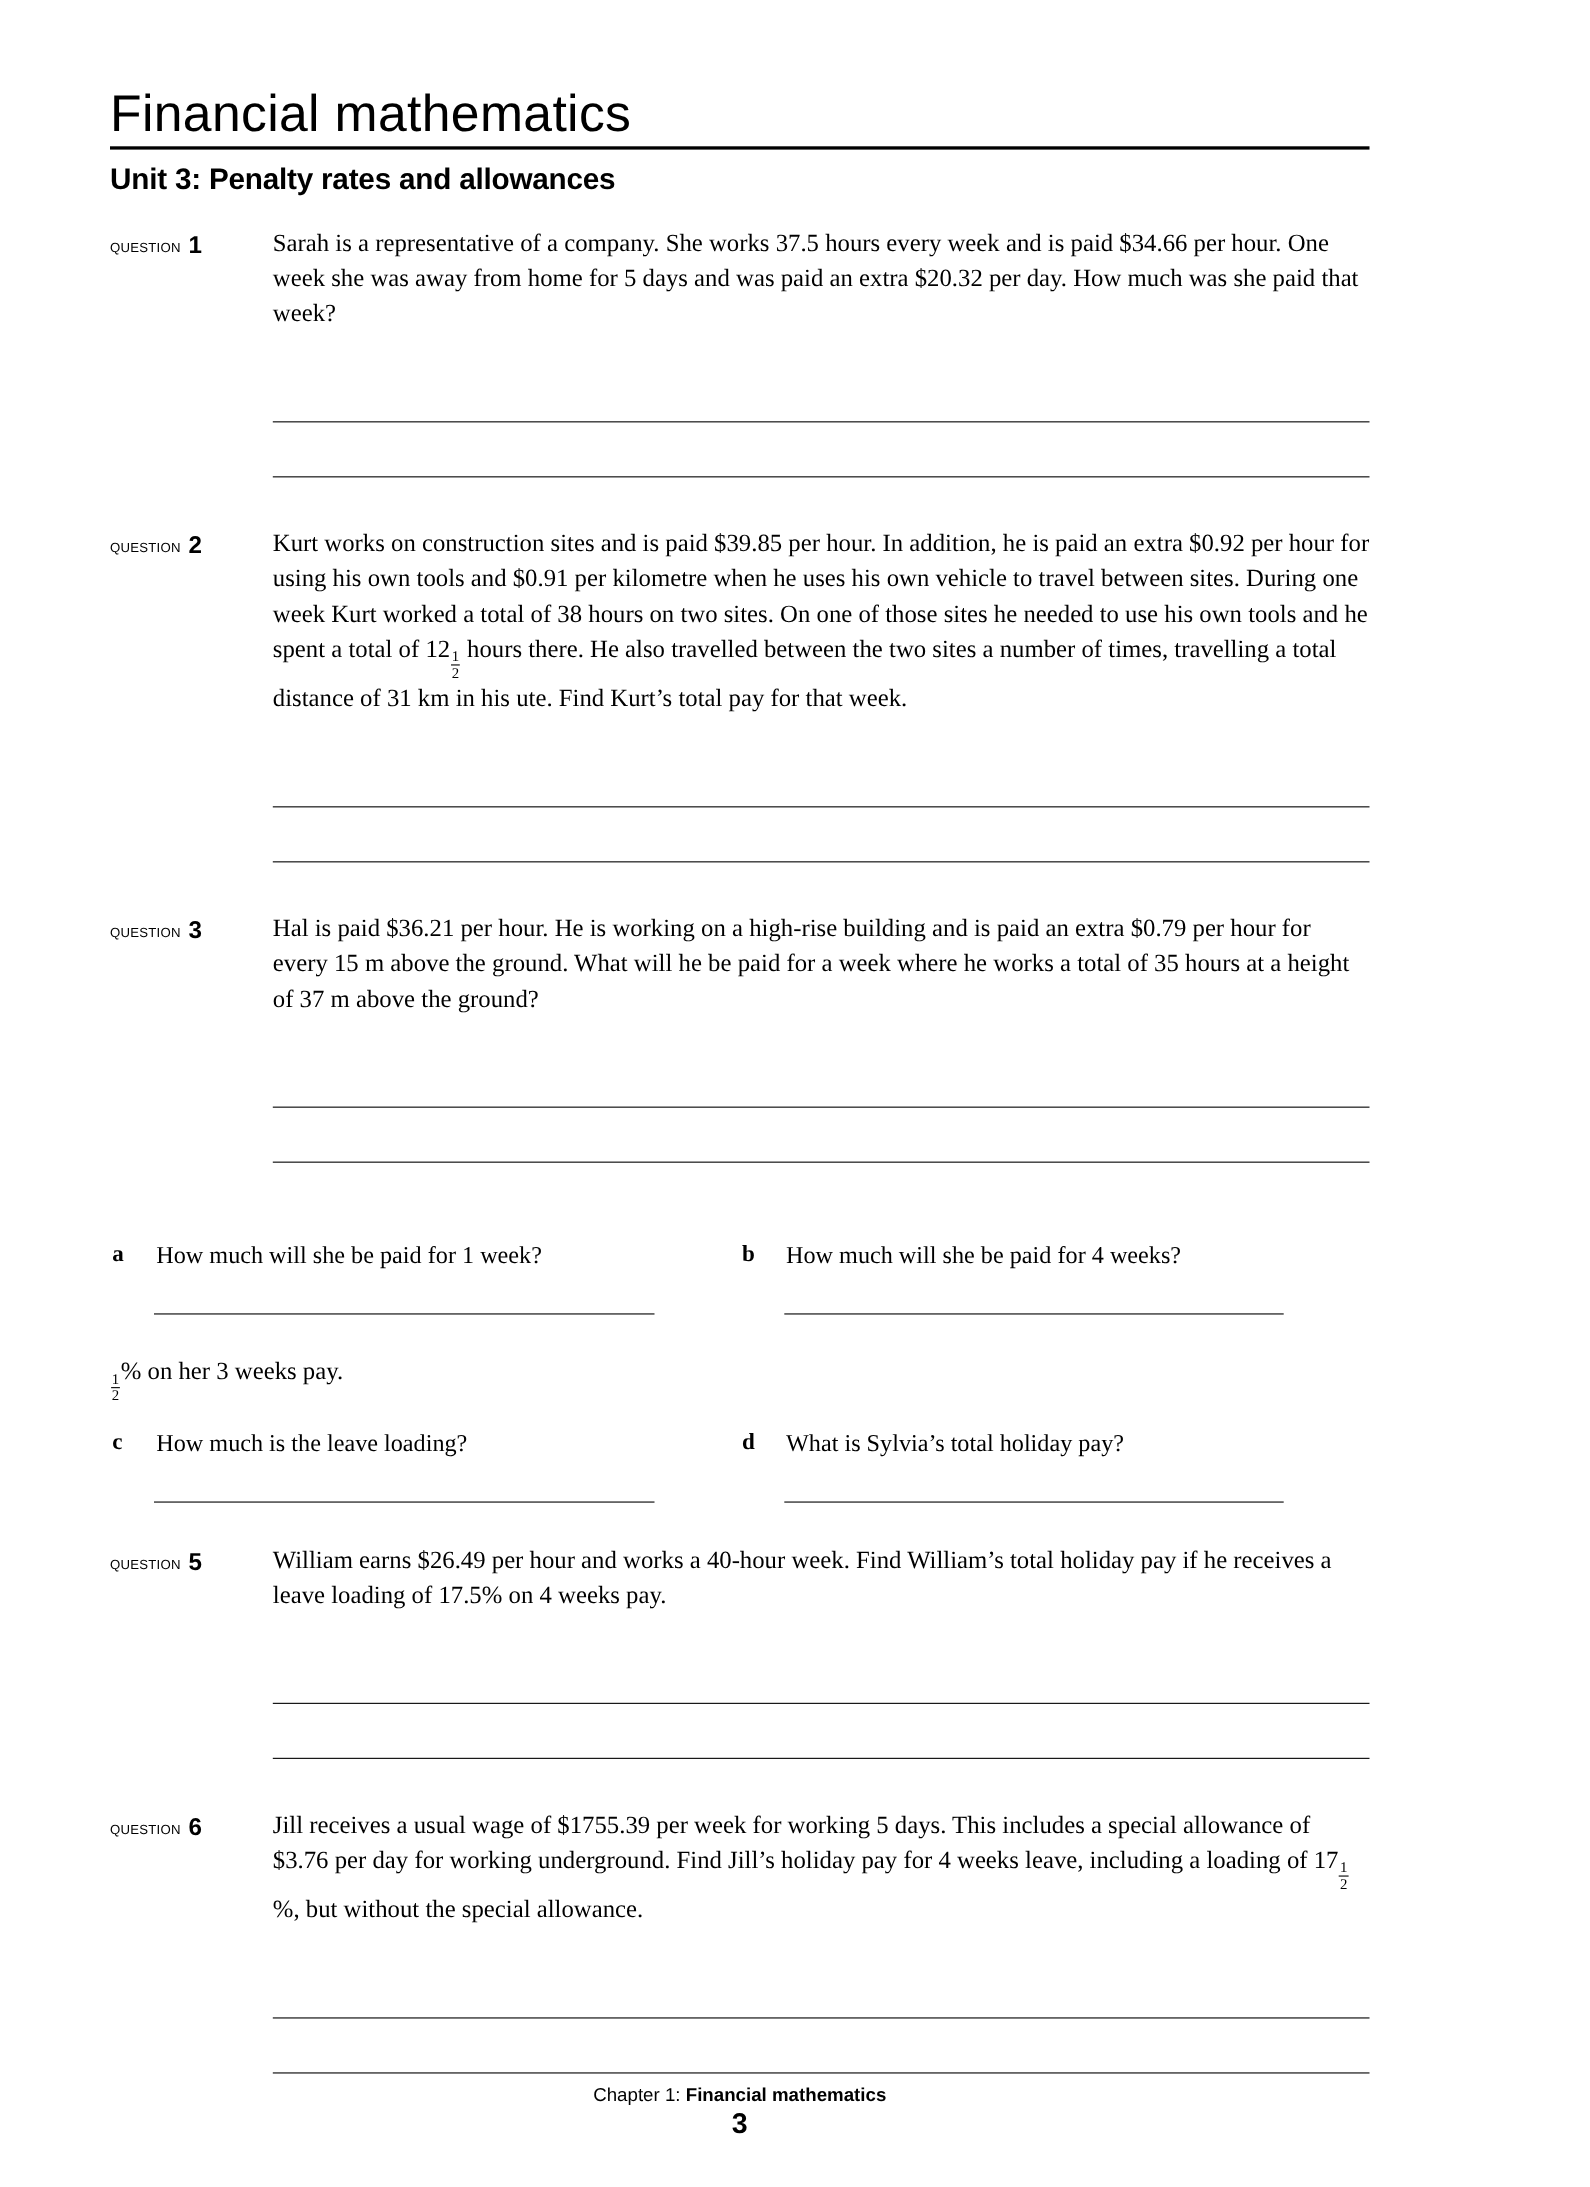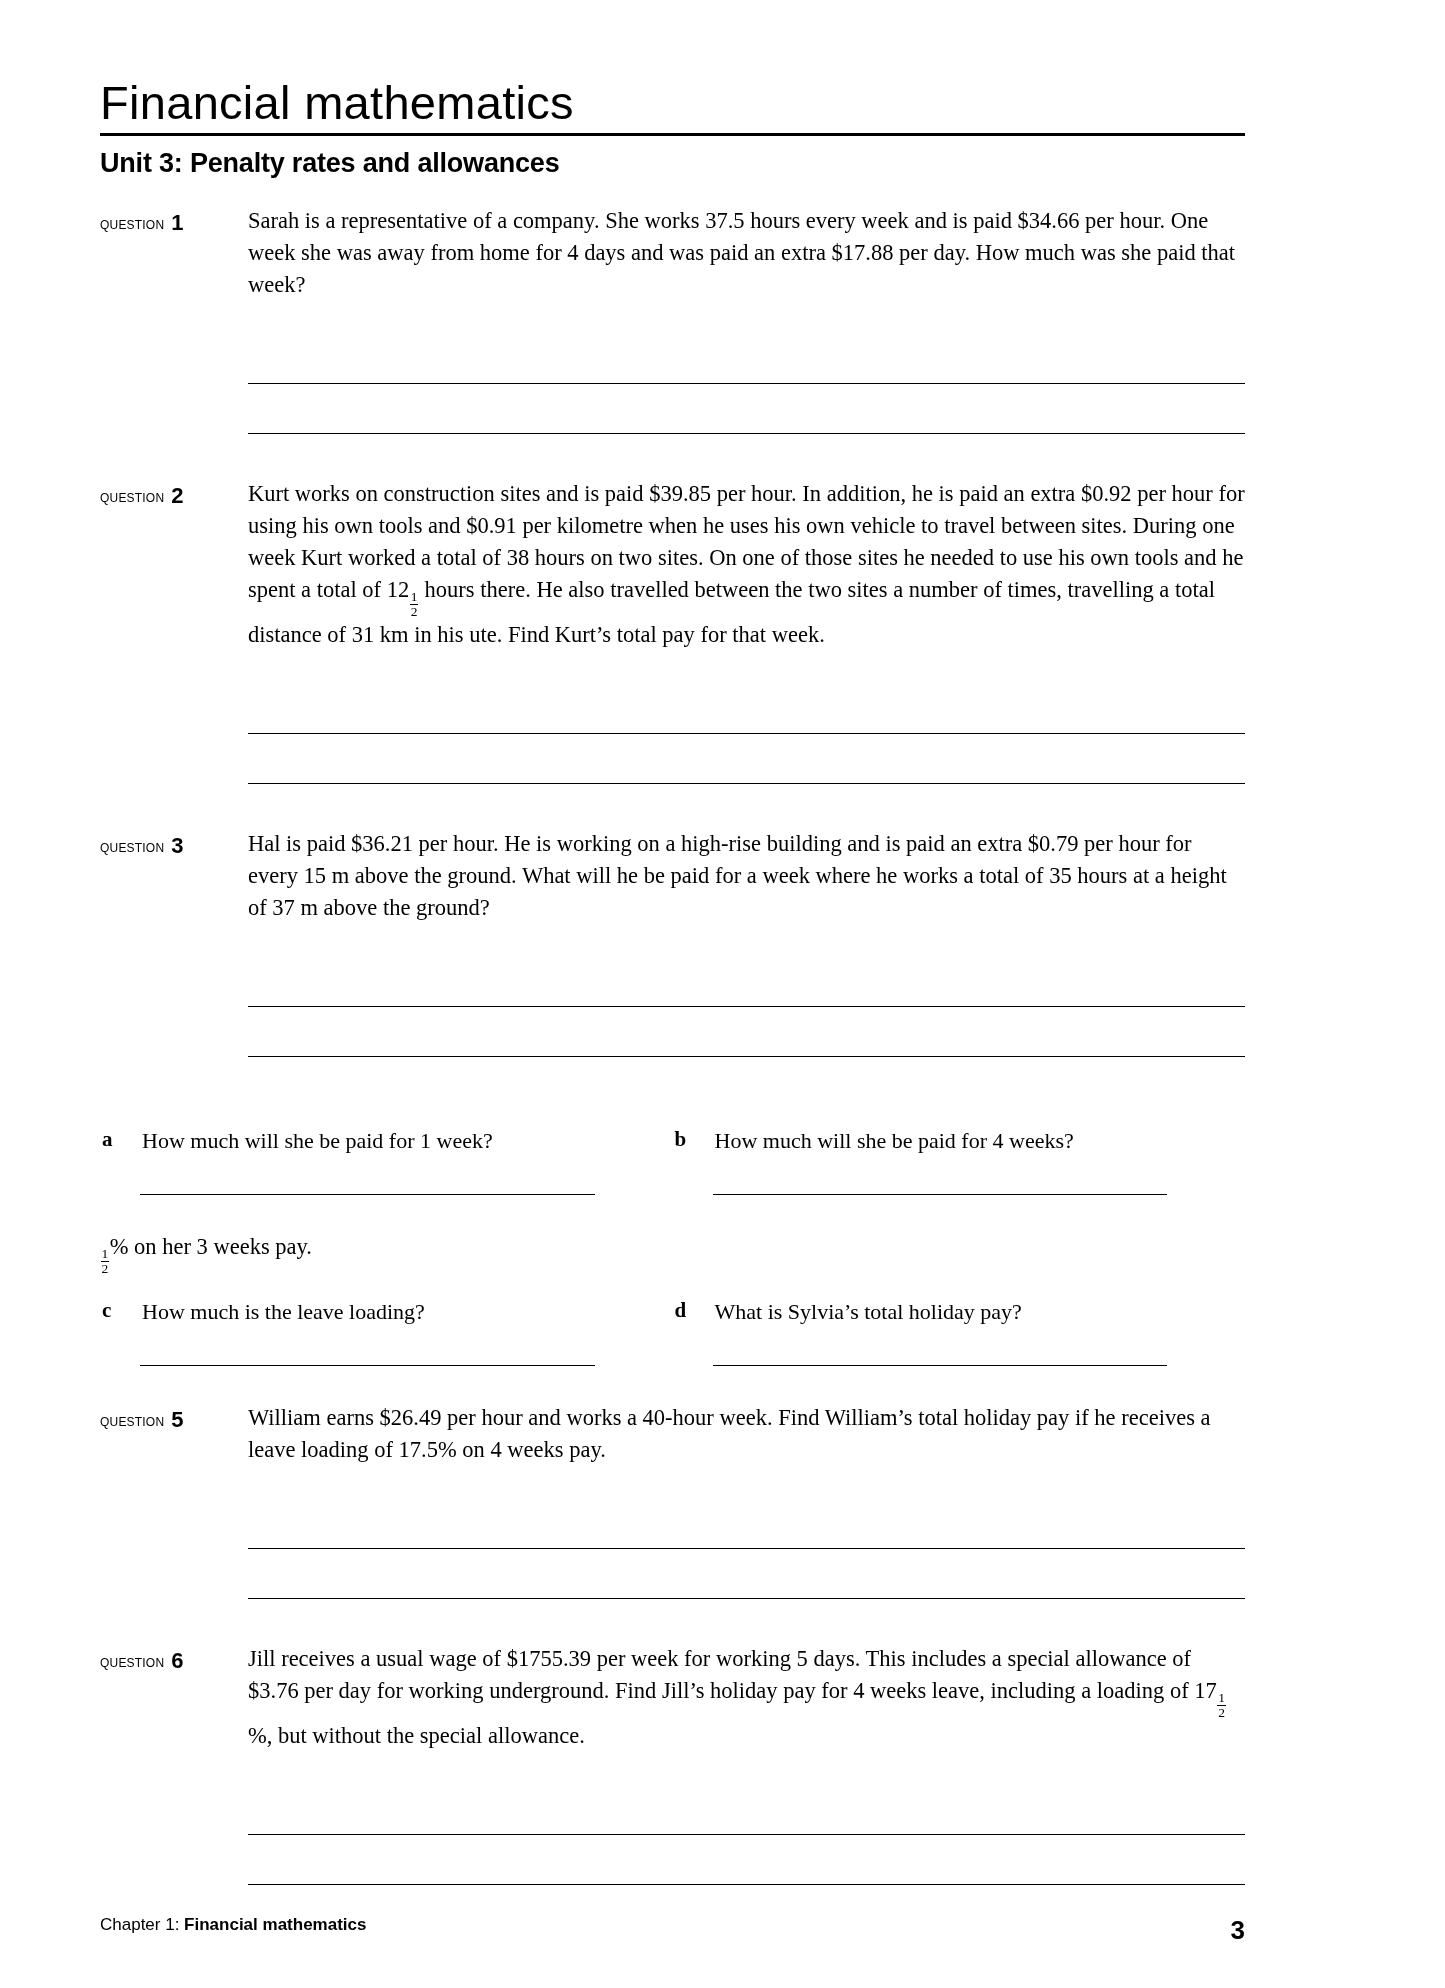--- a/index.html
+++ b/index.html
@@ -160,23 +160,24 @@
     padding: 0 1px;
   }
 
   
   .footer {
     position: absolute;
     left: 100px;
     right: 100px;
     bottom: 42px;
     display: flex;
-    align-items: flex-start;
+    align-items: center;
     justify-content: space-between;
     font-family: "Liberation Sans", sans-serif;
+    flex-direction: column;
   }
   .footer-left {
     font-size: 17px;
   }
   .footer-left .chap {
     font-weight: normal;
   }
   .footer-left .chap-title {
     font-weight: bold;
   }
@@ -193,21 +194,21 @@
 
   <h1 class="doc-title">Financial mathematics</h1>
   <hr class="title-rule">
   <h2 class="unit-title">Unit 3: Penalty rates and allowances</h2>
 
   <div class="question">
     <div class="q-label">
       <span class="qword">Question</span><span class="qnum">1</span>
     </div>
     <div class="q-body">
-      <p>Sarah is a representative of a company. She works 37.5 hours every week and is paid $34.66 per hour. One week she was away from home for 4 days and was paid an extra $17.88 per day. How much was she paid that week?</p>
+      <p>Sarah is a representative of a company. She works 37.5 hours every week and is paid $34.66 per hour. One week she was away from home for 5 days and was paid an extra $20.32 per day. How much was she paid that week?</p>
     </div>
   </div>
   <div class="after-q"></div>
   <div class="answer-lines">
     <div class="ans-gap-1"></div>
     <div class="aline"></div>
     <div class="ans-gap-2"></div>
     <div class="aline"></div>
   </div>
 

